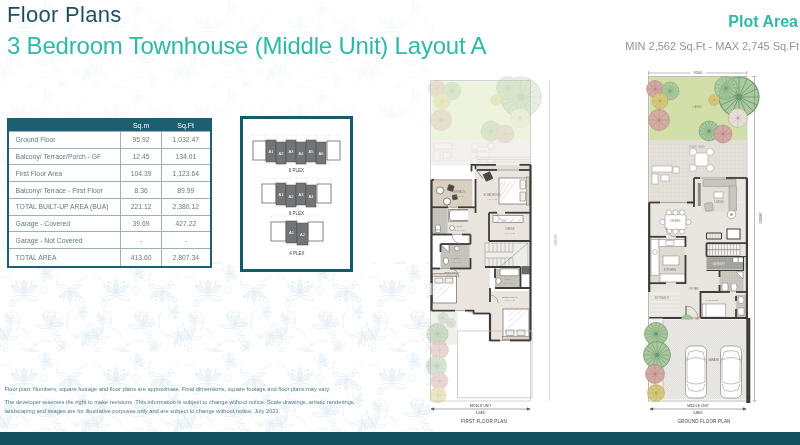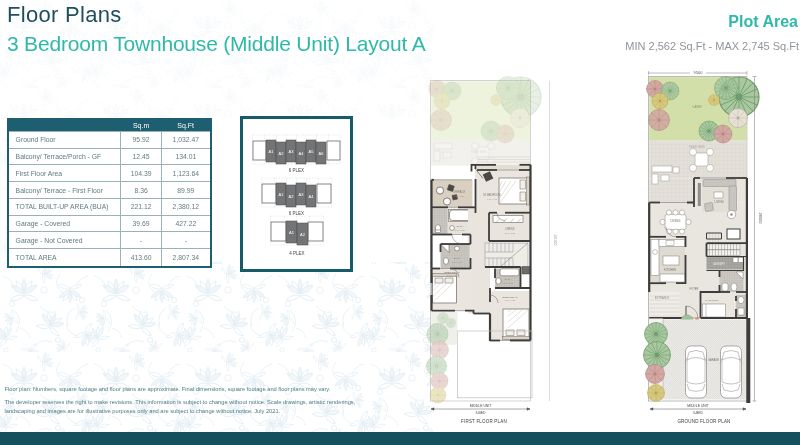--- a/index.html
+++ b/index.html
@@ -53,21 +53,21 @@
       </g>
     </pattern>
   </defs>
   <rect x="0" y="262" width="434" height="183" fill="url(#flor)"></rect>
   <rect x="0" y="0" width="434" height="118" fill="url(#flor)" opacity="0.32"></rect>
   <rect x="0" y="118" width="12" height="144" fill="url(#flor)" opacity="0.4"></rect>
 </svg>
 
 <div class="abs" style="left:7px;top:2px;font-size:22px;color:#1e4f5d;font-weight:500;letter-spacing:0.3px;">Floor Plans</div>
 
-<div class="abs" style="left:7px;top:32px;font-size:21px;color:#2eb9a8;letter-spacing:-0.2px;">3 Bedroom Townhouse (Middle Unit) Layout A</div>
+<div class="abs" style="left:7px;top:32px;font-size:24px;color:#2eb9a8;letter-spacing:-0.2px;">3 Bedroom Townhouse (Middle Unit) Layout A</div>
 
 <div class="abs" style="right:2px;top:13px;font-size:16px;color:#2eb9a8;font-weight:700;text-align:center;">Plot Area</div>
 
 <div class="abs" style="right:1px;top:40px;font-size:11px;color:#8e959c;">MIN 2,562 Sq.Ft - MAX 2,745 Sq.Ft</div>
 
 <div class="abs" style="left:6.6px;top:117.5px;width:203px;height:150px;">
   <table style="border-collapse:collapse;width:203px;height:150px;table-layout:fixed;border:2px solid #1d5f70;font-family:'Liberation Sans',sans-serif;">
     <colgroup>
           <col style="width:113px">
           <col style="width:41px">

